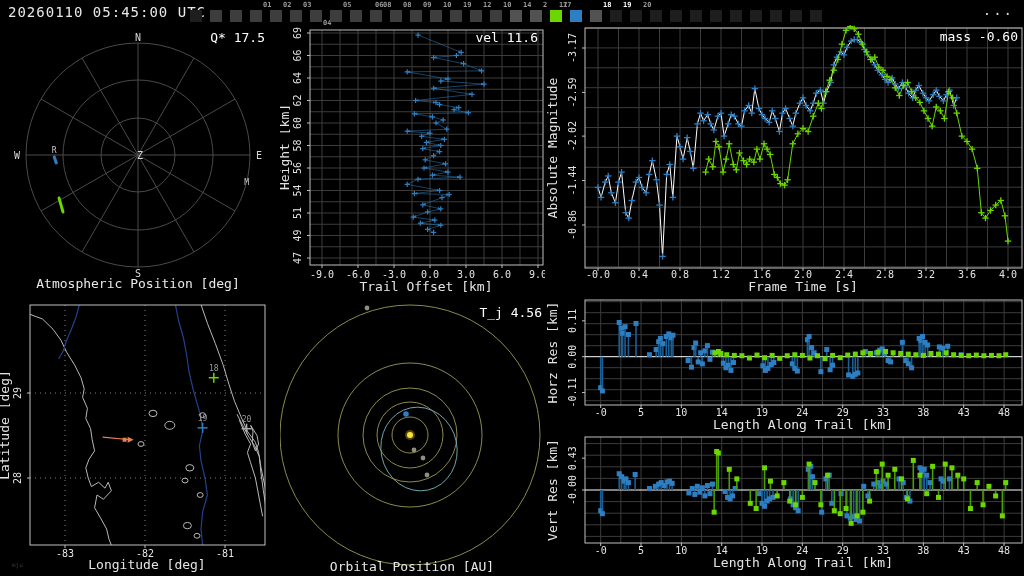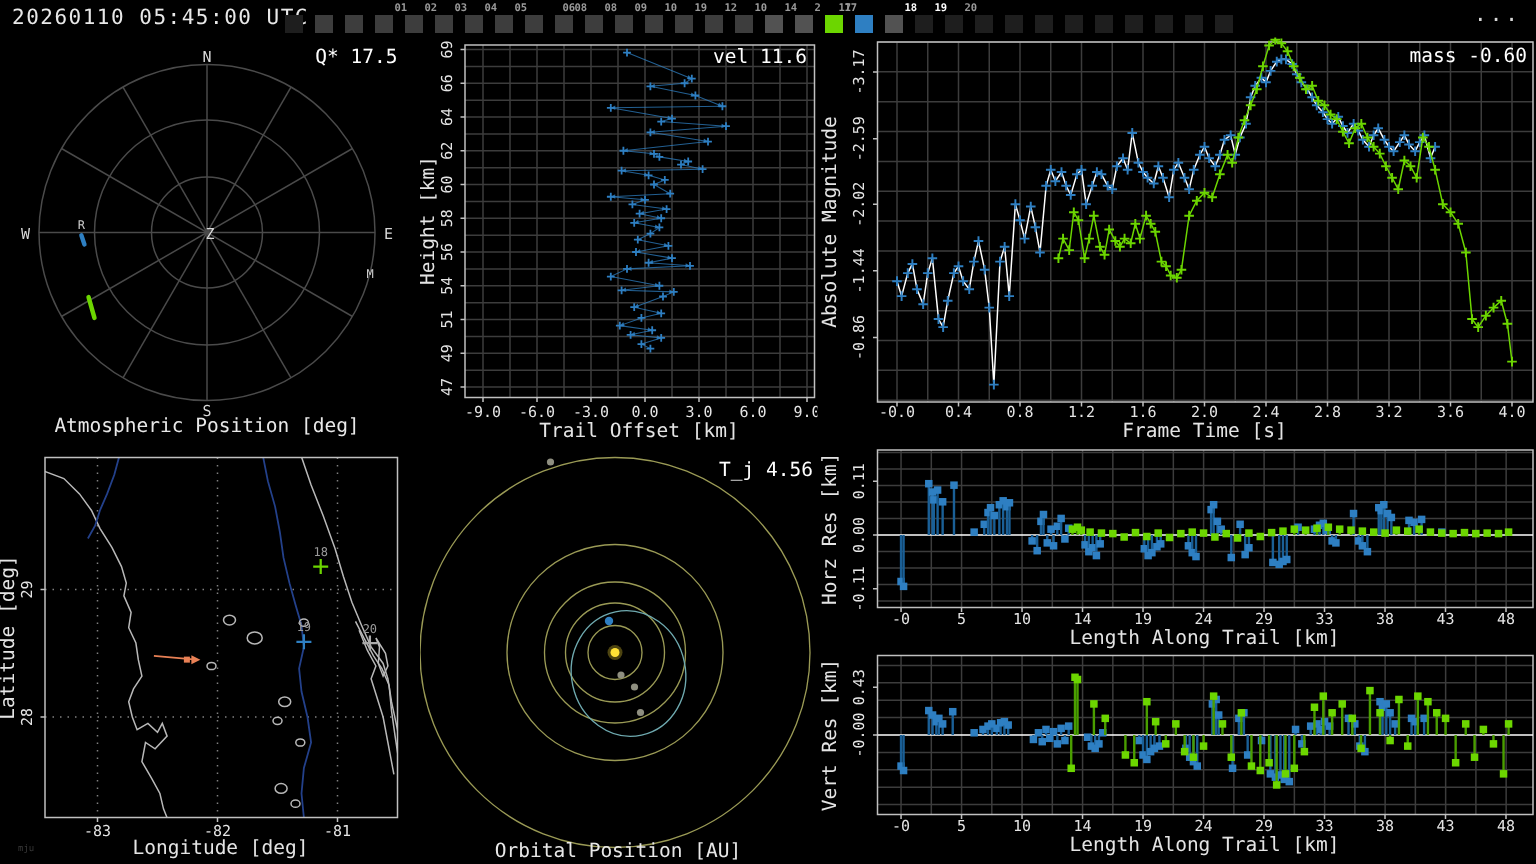--- a/index.html
+++ b/index.html
@@ -21,21 +21,21 @@
 <div id="topbar">
   <span id="timestamp">20260110 05:45:00 UTC</span>
   <div id="frame-strip">
         <div class="fr-sq" style="left: 190px; background: rgb(30, 30, 30);"></div>
         <span class="fr-lb" style="left: 216px; color: rgb(154, 154, 154);">01</span>
         <div class="fr-sq" style="left: 210px; background: rgb(61, 61, 61);"></div>
         <span class="fr-lb" style="left: 236px; color: rgb(154, 154, 154);">02</span>
         <div class="fr-sq" style="left: 230px; background: rgb(61, 61, 61);"></div>
         <span class="fr-lb" style="left: 256px; color: rgb(154, 154, 154);">03</span>
         <div class="fr-sq" style="left: 250px; background: rgb(61, 61, 61);"></div>
-        <span class="fr-lb" style="left: 276px; color: rgb(154, 154, 154);">04</span>
+        <span class="fr-lb" style="left: 276px; color: rgb(154, 154, 154); margin-top: 18px;">04</span>
         <div class="fr-sq" style="left: 270px; background: rgb(61, 61, 61);"></div>
         <span class="fr-lb" style="left: 296px; color: rgb(154, 154, 154);">05</span>
         <div class="fr-sq" style="left: 290px; background: rgb(61, 61, 61);"></div>
         <span class="fr-lb" style="left: 328px; color: rgb(154, 154, 154);">06</span>
         <div class="fr-sq" style="left: 310px; background: rgb(61, 61, 61);"></div>
         <span class="fr-lb" style="left: 336px; color: rgb(154, 154, 154);">08</span>
         <div class="fr-sq" style="left: 330px; background: rgb(61, 61, 61);"></div>
         <span class="fr-lb" style="left: 356px; color: rgb(154, 154, 154);">08</span>
         <div class="fr-sq" style="left: 350px; background: rgb(61, 61, 61);"></div>
         <span class="fr-lb" style="left: 376px; color: rgb(154, 154, 154);">09</span>

